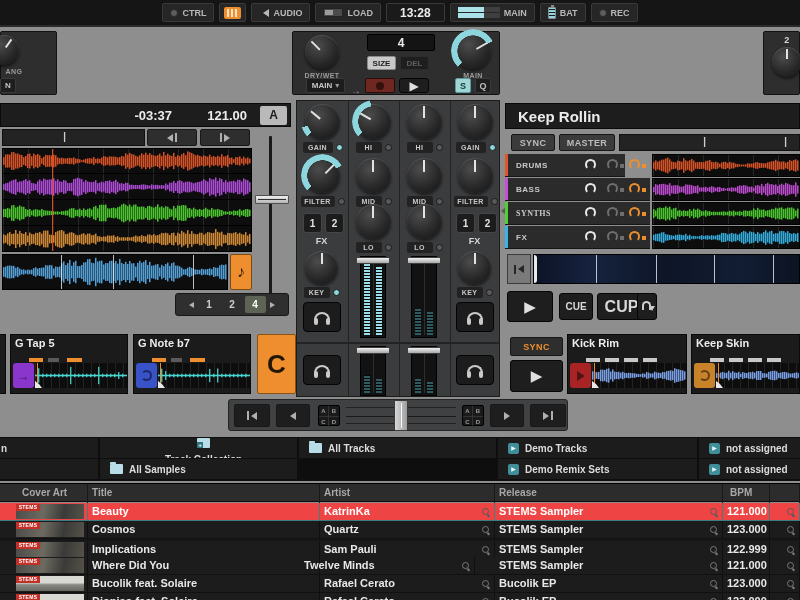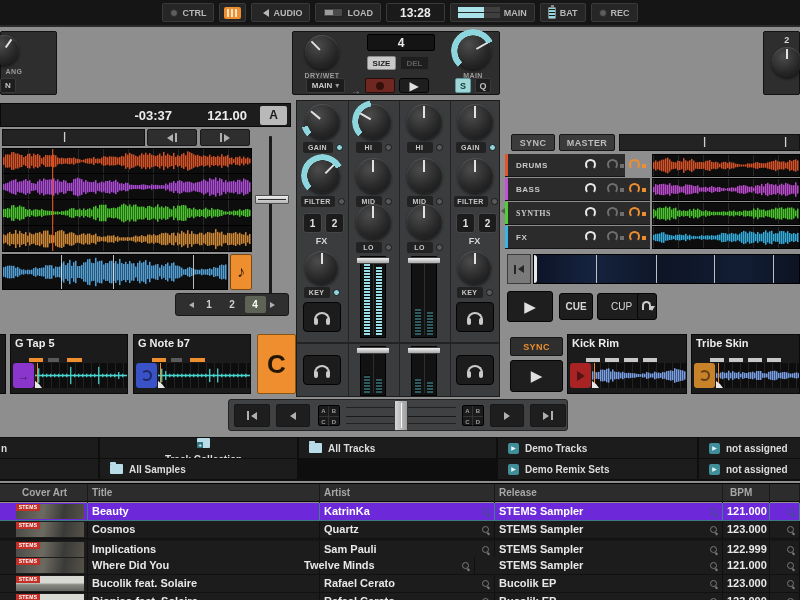--- a/index.html
+++ b/index.html
@@ -172,21 +172,21 @@
   .icf.plus::after{content:"+";position:absolute;left:0;bottom:0;width:6px;height:6px;background:#2f7580;
     color:#fff;font-size:6px;line-height:6px;text-align:center;font-weight:bold;}
   .icp{width:11px;height:11px;background:#3f8e9a;border-radius:2px;color:#eaf6f8;font-size:6px;line-height:11px;
     text-align:center;display:inline-block;font-weight:bold;flex:0 0 auto;}
   .icp::before{content:"▶";}
   .thead{position:absolute;left:0;top:483px;width:800px;height:19px;background:#2c2c2c;border-top:1px solid #000;border-bottom:1px solid #0c0c0c;}
   .thc{position:absolute;top:0;height:19px;line-height:18px;color:#a8a8a8;font-size:10px;font-weight:bold;
     border-right:1px solid #191919;padding-left:4px;}
   .tlist{position:absolute;left:0;top:503px;width:800px;height:97px;background:#161616;overflow:hidden;}
   .trow{position:absolute;left:0;width:800px;height:18px;background:#1c1c1c;border-bottom:1px solid #111;}
-  .trow.sel{background:#6d28d9;border-bottom-color:#3f7b83;padding-left:8px;}
+  .trow.sel{background:#ef4444;border-bottom-color:#3f7b83;padding-left:8px;}
   .tc{position:absolute;top:0;height:18px;line-height:17px;font-size:11px;font-weight:bold;color:#e8e8e8;
     border-right:1px solid #101010;padding-left:4px;white-space:nowrap;overflow:hidden;}
   .sel .tc{border-right-color:#417e86;color:#fff;}
   .tc.num{text-align:right;padding-right:5px;}
   .art{position:absolute;left:16px;top:1px;width:68px;height:15px;overflow:hidden;}
   .art.dark{background:linear-gradient(100deg,#4a4a48,#6d6a60 40%,#3a3a38 70%,#555249);}
   .art.light{background:linear-gradient(#d9d9d4 0 45%,#8a8a84 58%,#686862);}
   .badge{position:absolute;left:0;top:0;width:24px;height:7px;background:#c23028;color:#fff;font-size:5px;
     line-height:7px;text-align:center;font-weight:bold;letter-spacing:.3px;}
   .mag{width:10px;height:10px;position:relative;display:inline-block;opacity:.8;flex:0 0 auto;}
@@ -961,20 +961,23 @@
     </div>
   <div class="xfhandle" style="left:394px;top:400px;height:31px"></div>
   <button class="skipbtn" style="left:490px;top:404px;width:34px;height:23px;background:#1e1e1e">
     <i class="tri-r"></i>
   </button>
   <button class="skipbtn" style="left:530px;top:404px;width:36px;height:23px;background:#1e1e1e">
     <i class="tri-r"></i>
       <i class="vbar"></i>
   </button>
 
+  <div class="darkpanel" style="left:505px;top:103px;width:295px;height:26px">
+    <span class="dtitle">Keep Rollin</span>
+  </div>
   <button class="gbtn" style="left:511px;top:134px;width:44px;height:17px">SYNC</button>
   <button class="gbtn" style="left:559px;top:134px;width:56px;height:17px">MASTER</button>
   <div class="stripe" style="left:619px;top:134px;width:181px;height:17px">
     <i class="smark" style="left:83px"></i>
     <i class="smark" style="left:164px"></i>
   </div>
   <i style="position:absolute;left:497px;top:207px;width:0;height:0;border:4px solid transparent;border-right:5px solid #5a5a5a"></i>
   <div id="db-stems"></div>
   <button class="ovbtn" style="left:507px;top:254px;width:24px;height:30px">
     <i class="vbar dark"></i>
@@ -982,21 +985,21 @@
   </button>
   <div class="dbover" style="left:533px;top:254px;width:267px;height:30px">
     <i class="wmark" style="left:62px"></i>
     <i class="wmark" style="left:122px"></i>
     <i class="wmark" style="left:180px"></i>
     <i class="wmark" style="left:239px"></i>
     <i style="position:absolute;left:0;top:0;bottom:0;width:3px;background:#e8e8e8;border-radius:0 3px 3px 0"></i>
   </div>
   <button class="tbtn gl-play big" style="left:507px;top:291px;width:46px;height:31px"></button>
   <button class="tbtn" style="left:559px;top:293px;width:34px;height:27px;font-size:10px;font-weight:bold">CUE</button>
-  <button class="tbtn" style="left:597px;top:293px;width:49px;height:27px;font-size:10px;font-weight:normal">CUP</button>
+  <button class="tbtn" style="left:597px;top:293px;width:49px;height:27px;font-size:16px;font-weight:bold">CUP</button>
   <button class="tbtn" style="left:637px;top:293px;width:20px;height:27px">
     <i class="fluxic"></i>
   </button>
 
   <div class="rcell" style="left:-8px;top:334px;width:14px;height:60px"></div>
   <div id="dc-cells"></div>
   <button class="deckbox" style="left:257px;top:334px;width:39px;height:60px;line-height:58px">C</button>
 
   <button class="gbtn sync-on" style="left:510px;top:337px;width:53px;height:19px">SYNC</button>
   <button class="tbtn gl-play big" style="left:510px;top:360px;width:53px;height:32px"></button>
@@ -1721,21 +1724,21 @@
           <rect x="82" y="5.208069933936904" width="1.5" height="14.583860132126192" fill="#7ea6f0" opacity="0.95"></rect>
           <rect x="84" y="6.074516473985292" width="1.5" height="12.850967052029416" fill="#7ea6f0" opacity="0.95"></rect>
           <rect x="86" y="6.450815542874966" width="1.5" height="12.098368914250068" fill="#7ea6f0" opacity="0.95"></rect>
           <rect x="88" y="7.082394882992245" width="1.5" height="10.83521023401551" fill="#7ea6f0" opacity="0.95"></rect>
           <rect x="90" y="7.3905788498814085" width="1.5" height="10.218842300237183" fill="#7ea6f0" opacity="0.95"></rect>
           <rect x="92" y="8.399416339796325" width="1.5" height="8.20116732040735" fill="#7ea6f0" opacity="0.95"></rect>
         </svg>
       </div>
     </div>
     <div class="rcell" style="left: 691px; top: 334px; width: 109px; height: 60px;">
-      <div class="rtitle">Tribe Skin</div>
+      <div class="rtitle">Keep Skin</div>
       <i class="rdash" style="left: 18px; width: 14px; background: rgb(200, 200, 200);"></i>
       <i class="rdash" style="left: 37px; width: 14px; background: rgb(200, 200, 200);"></i>
       <i class="rdash" style="left: 56px; width: 14px; background: rgb(200, 200, 200);"></i>
       <i class="rdash" style="left: 75px; width: 14px; background: rgb(200, 200, 200);"></i>
       <div class="ricon" style="background: rgb(200, 131, 42);">
         <i class="ric-loop"></i>
       </div>
       <div class="rwave" style="left: 24px; width: 83px;">
         <i class="rplay" style="left: 2px;"></i>
         <i class="rcorner"></i>

